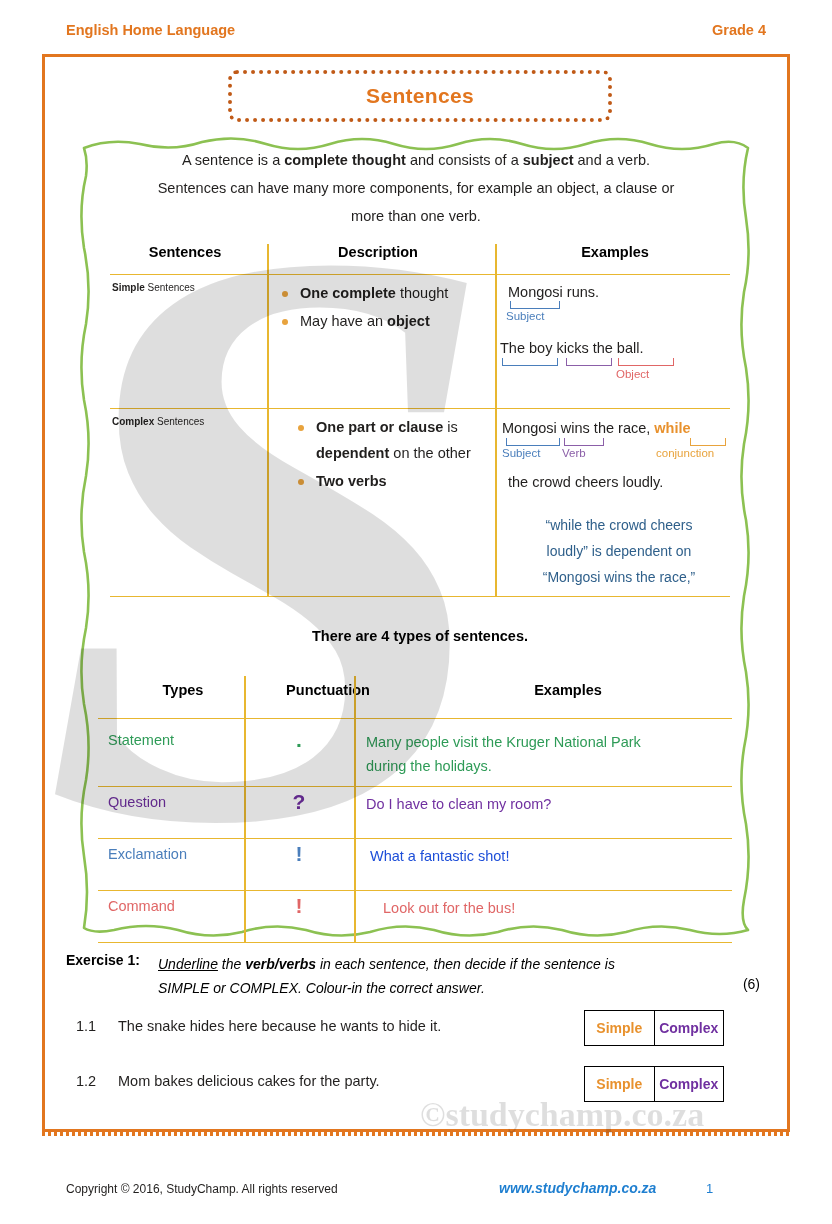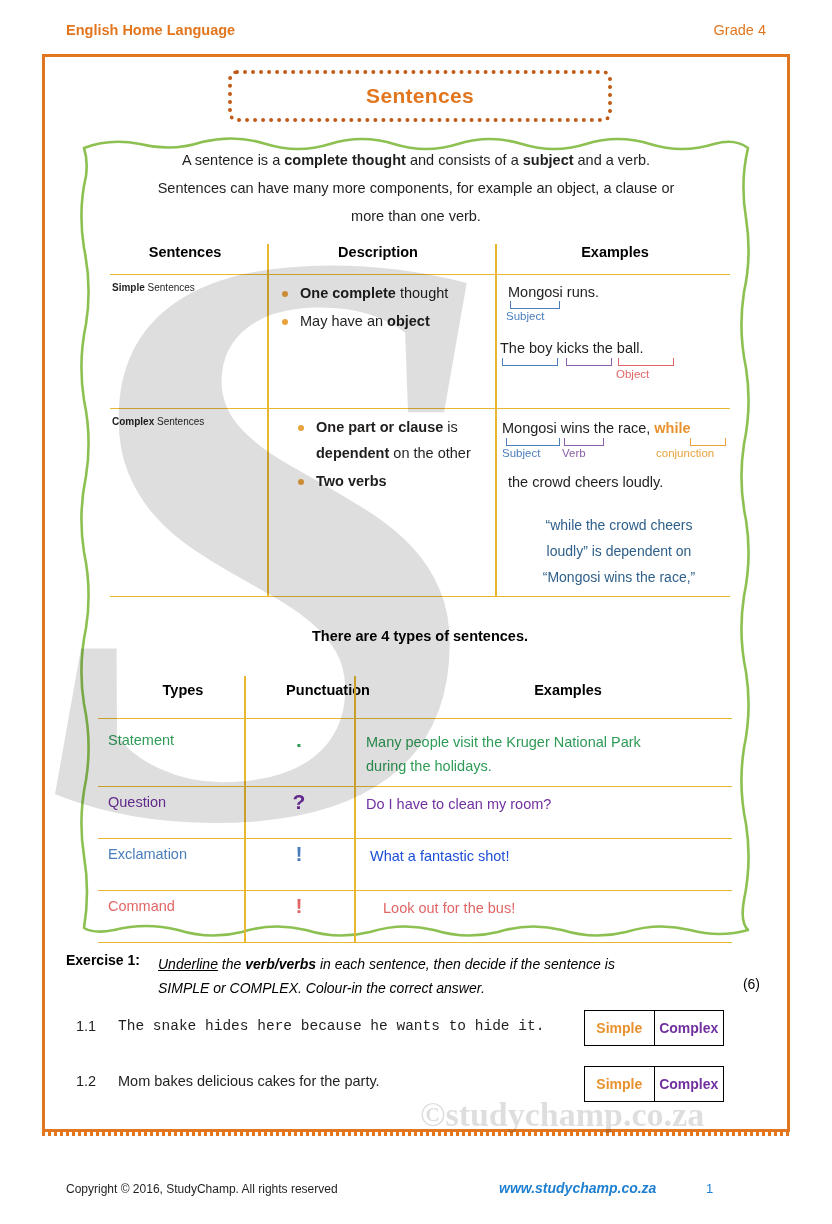--- a/index.html
+++ b/index.html
@@ -4,21 +4,21 @@
 <style>
   html,body{margin:0;padding:0;}
   body{
     width:832px;height:1224px;background:#ffffff;
     font-family:"Liberation Sans", sans-serif;
     position:relative;overflow:hidden;
   }
   
   .hdr{position:absolute;top:22px;left:0;width:832px;height:26px;}
   .hdr .left{position:absolute;left:66px;top:0;font-size:14.5px;font-weight:bold;color:#E2761F;}
-  .hdr .right{position:absolute;right:66px;top:0;font-size:14.5px;font-weight:normal;color:#E2761F;}
+  .hdr .right{position:absolute;right:66px;top:0;font-size:14.5px;font-weight:bold;color:#E2761F;}
 
   
   .frame{
     position:absolute;left:42px;top:54px;width:748px;height:1078px;
     border:3px solid #E2761F;box-sizing:border-box;background:#fff;
   }
   .frame::after{
     content:"";position:absolute;left:-3px;right:-3px;bottom:-7px;height:4px;
     background:repeating-linear-gradient(90deg,#E2761F 0 3px,transparent 3px 6px);
   }
@@ -254,21 +254,21 @@
 </div>
 
 <div class="exh">Exercise 1:</div>
 <div class="exi">
   <span class="ul">Underline</span><span> the </span><b>verb/verbs</b><span> in each sentence, then decide if the sentence is</span><br>
   <span>SIMPLE or COMPLEX. Colour-in the correct answer.</span>
 </div>
 <div class="marks">(6)</div>
 
 <div class="qnum" style="left:76px;top:1018px;">1.1</div>
-<div class="qtxt" style="left:118px;top:1018px;width:440px;font-family:Liberation Mono, monospace;">The snake hides here because he wants to hide it.</div>
+<div class="qtxt" style="left:118px;top:1018px;width:440px;">The snake hides here because he wants to hide it.</div>
 <div class="ansbox" style="left:584px;top:1010px;">
   <div class="s">Simple</div>
   <div class="c">Complex</div>
 </div>
 
 <div class="qnum" style="left:76px;top:1073px;">1.2</div>
 <div class="qtxt" style="left:118px;top:1073px;width:440px;">Mom bakes delicious cakes for the party.</div>
 <div class="ansbox" style="left:584px;top:1066px;">
   <div class="s">Simple</div>
   <div class="c">Complex</div>

